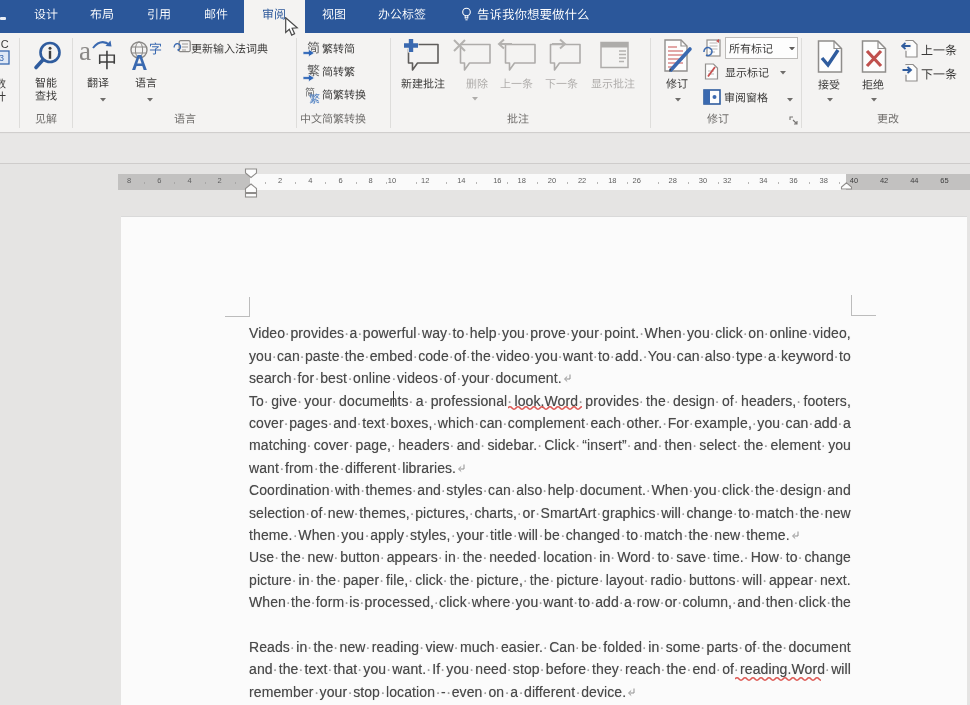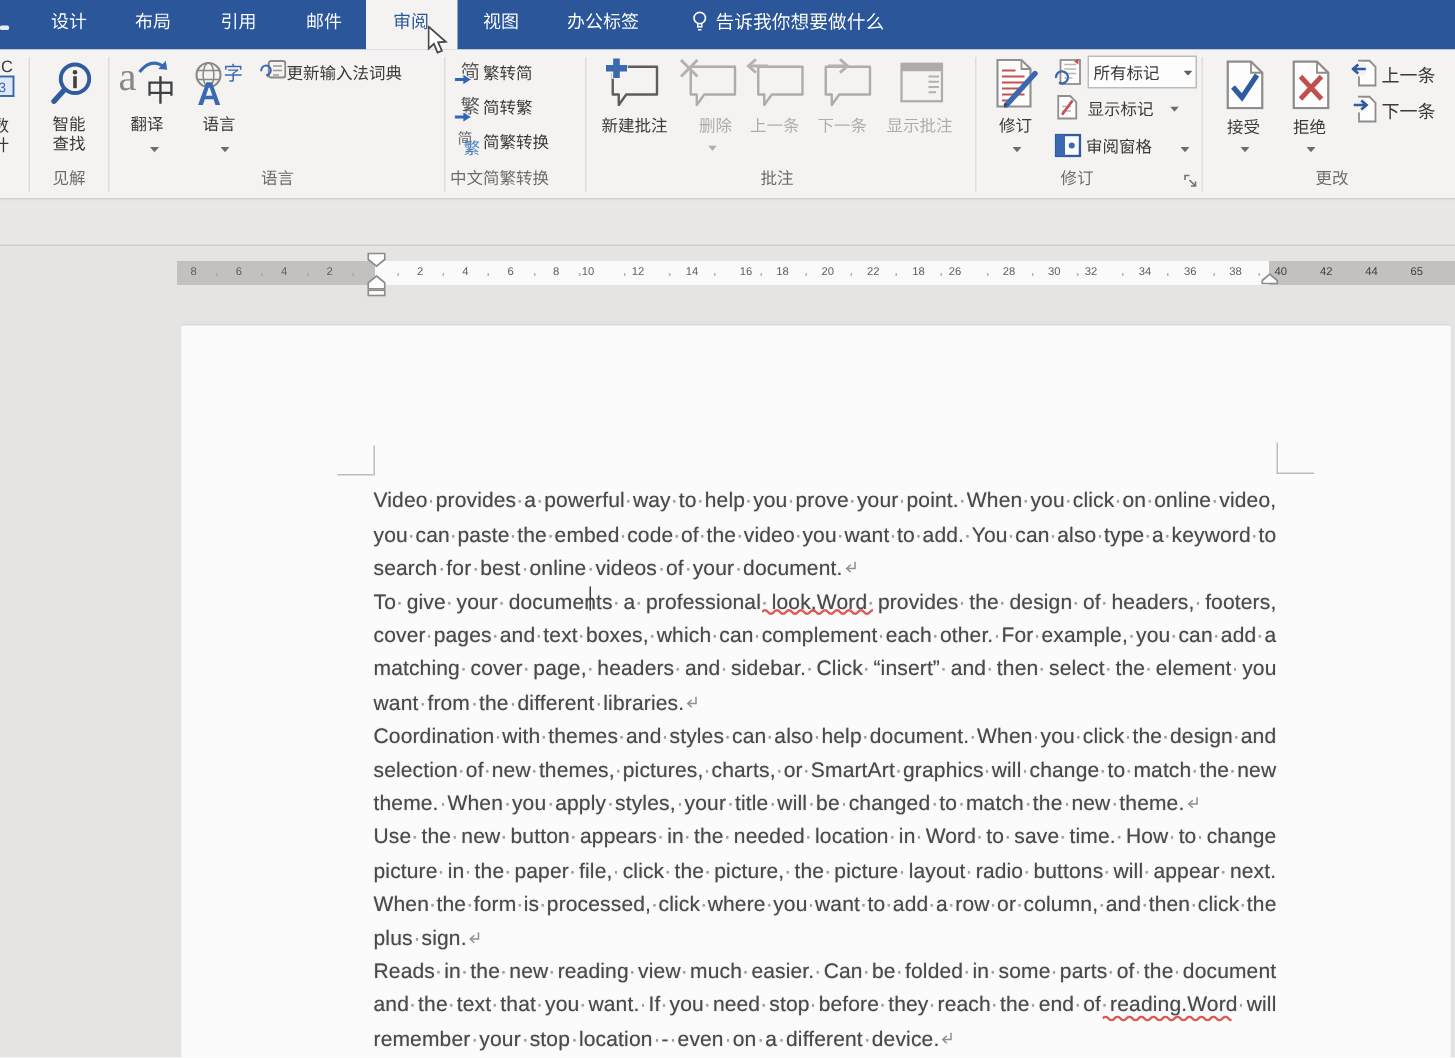--- a/index.html
+++ b/index.html
@@ -626,23 +626,20 @@
       <s>add<i>·</i></s>
       <s>a<i>·</i></s>
       <s>row<i>·</i></s>
       <s>or<i>·</i></s>
       <s>column,<i>·</i></s>
       <s>and<i>·</i></s>
       <s>then<i>·</i></s>
       <s>click<i>·</i></s>
       <s>the</s>
     </div>
-<div class="ln" style="top:617.5px">plus<i>·</i>sign.<svg style="width:8px;height:9px;margin-left:1px" viewBox="0 0 8 9">
-        <path d="M7,0.5 V5 H2.5 M4.2,2.5 L1.5,5 L4.2,7.5" fill="none" stroke="#8f8f8f" stroke-width="1"></path>
-      </svg></div>
 <div class="ln jf" style="top:639.9px">
       <s>Reads<i>·</i></s>
       <s>in<i>·</i></s>
       <s>the<i>·</i></s>
       <s>new<i>·</i></s>
       <s>reading<i>·</i></s>
       <s>view<i>·</i></s>
       <s>much<i>·</i></s>
       <s>easier.<i>·</i></s>
       <s>Can<i>·</i></s>

